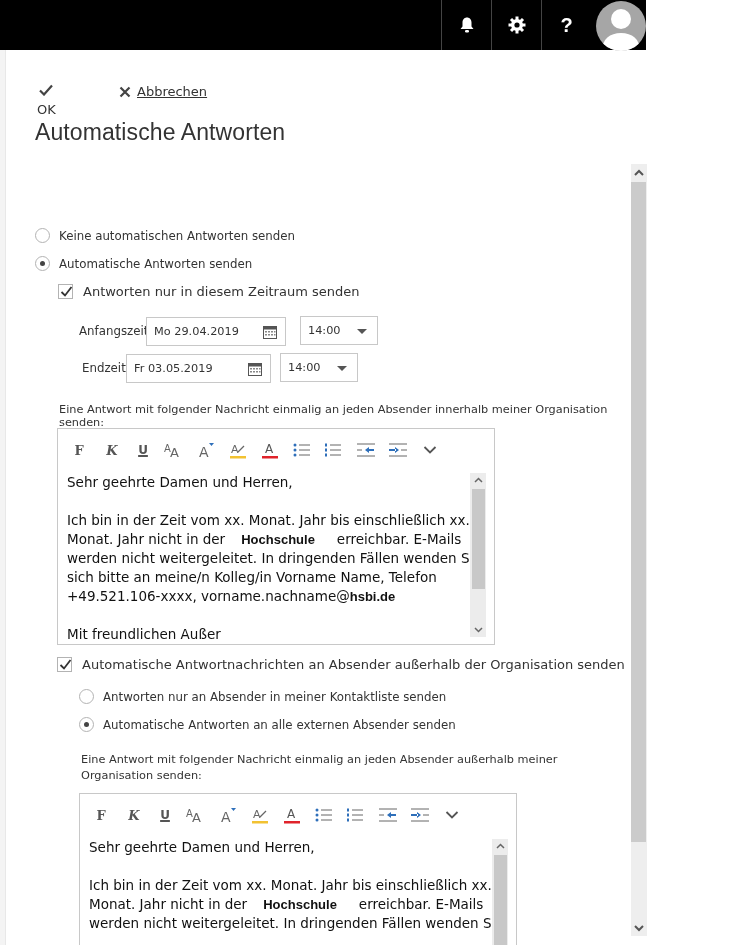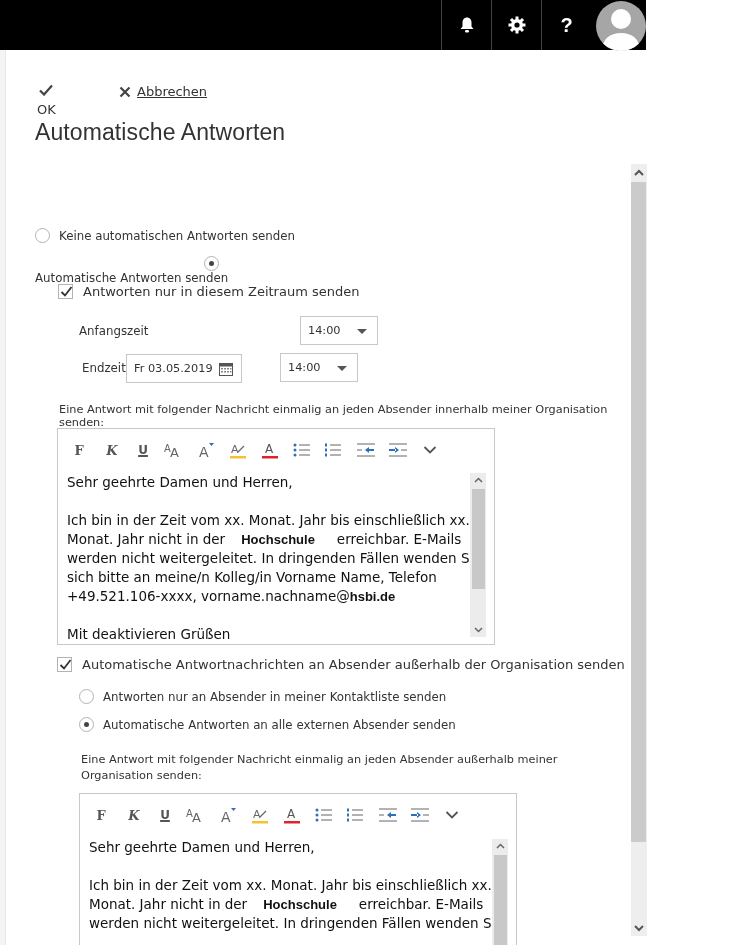--- a/index.html
+++ b/index.html
@@ -95,41 +95,58 @@
 </div>
 
 <div class="title">Automatische Antworten</div>
 
 <div class="pane">
 
   <div class="radio" style="left:35px; top:68px;">
     <span class="circ"></span>
     <span>Keine automatischen Antworten senden</span>
   </div>
-  <div class="radio" style="left:35px; top:96px;flex-direction:column;">
+  <div class="radio" style="left:35px; top:96px;">
     <span class="circ on"></span>
     <span>Automatische Antworten senden</span>
   </div>
   <div class="chk" style="left:58px; top:124px;">
     <span class="box">
         <svg width="13" height="13" viewBox="0 0 13 13">
           <path d="M1.5 7l3.5 3.5L11.5 2" stroke="#333" stroke-width="1.8" fill="none"></path>
         </svg>
       </span>
     <span>Antworten nur in diesem Zeitraum senden</span>
   </div>
 
   <div class="lbl" style="left:79px; top:164px;">Anfangszeit</div>
+  <div class="field" style="left:146px; top:157px; width:140px;">
+    <span>Mo 29.04.2019</span>
+    <svg class="cal" width="14" height="13" viewBox="0 0 14 13">
+        <rect x="0.5" y="0.5" width="13" height="12" fill="#fff" stroke="#555"></rect>
+        <rect x="0.5" y="0.5" width="13" height="3" fill="#555"></rect>
+        <g fill="#888">
+          <rect x="2" y="5" width="2" height="1.5"></rect>
+          <rect x="5" y="5" width="2" height="1.5"></rect>
+          <rect x="8" y="5" width="2" height="1.5"></rect>
+          <rect x="11" y="5" width="1.5" height="1.5"></rect>
+          <rect x="2" y="8" width="2" height="1.5"></rect>
+          <rect x="5" y="8" width="2" height="1.5"></rect>
+          <rect x="8" y="8" width="2" height="1.5"></rect>
+          <rect x="11" y="8" width="1.5" height="1.5"></rect>
+        </g>
+      </svg>
+  </div>
   <div class="field" style="left:300px; top:156px; width:78px;">
     <span>14:00</span>
     <span class="dd"></span>
   </div>
 
   <div class="lbl" style="left:82px; top:201px;">Endzeit</div>
-  <div class="field" style="left:126px; top:194px; width:116px;">
+  <div class="field" style="left:126px; top:194px; width:145px;">
     <span>Fr 03.05.2019</span>
     <svg class="cal" width="14" height="13" viewBox="0 0 14 13">
         <rect x="0.5" y="0.5" width="13" height="12" fill="#fff" stroke="#555"></rect>
         <rect x="0.5" y="0.5" width="13" height="3" fill="#555"></rect>
         <g fill="#888">
           <rect x="2" y="5" width="2" height="1.5"></rect>
           <rect x="5" y="5" width="2" height="1.5"></rect>
           <rect x="8" y="5" width="2" height="1.5"></rect>
           <rect x="11" y="5" width="1.5" height="1.5"></rect>
           <rect x="2" y="8" width="2" height="1.5"></rect>
@@ -230,21 +247,21 @@
     </div>
     <div class="body">
       <div class="line">Sehr geehrte Damen und Herren,</div>
       <div class="line"></div>
       <div class="line">Ich bin in der Zeit vom xx. Monat. Jahr bis einschließlich xx.</div>
       <div class="line"><span>Monat. Jahr nicht in der</span><b style="margin:0 22px 0 16px;">Hochschule</b><span>erreichbar. E-Mails</span></div>
       <div class="line">werden nicht weitergeleitet. In dringenden Fällen wenden  Sie</div>
       <div class="line">sich bitte an meine/n Kolleg/in Vorname Name, Telefon</div>
       <div class="line"><span>+49.521.106-xxxx, vorname.nachname@</span><b>hsbi.de</b></div>
       <div class="line"></div>
-      <div class="line">Mit deaktivieren Grüßen</div>
+      <div class="line">Mit freundlichen Außer</div>
     </div>
     <div class="inner-sb" style="left:412px; top:44px; height:164px;">
       <div class="arr" style="top:0;">
           <svg width="9" height="6" viewBox="0 0 9 6">
             <path d="M1 5l3.5-3.5L8 5" stroke="#666" stroke-width="1.5" fill="none"></path>
           </svg>
         </div>
       <div class="thumb" style="top:16px; height:100px;"></div>
       <div class="arr" style="bottom:0;">
           <svg width="9" height="6" viewBox="0 0 9 6">

